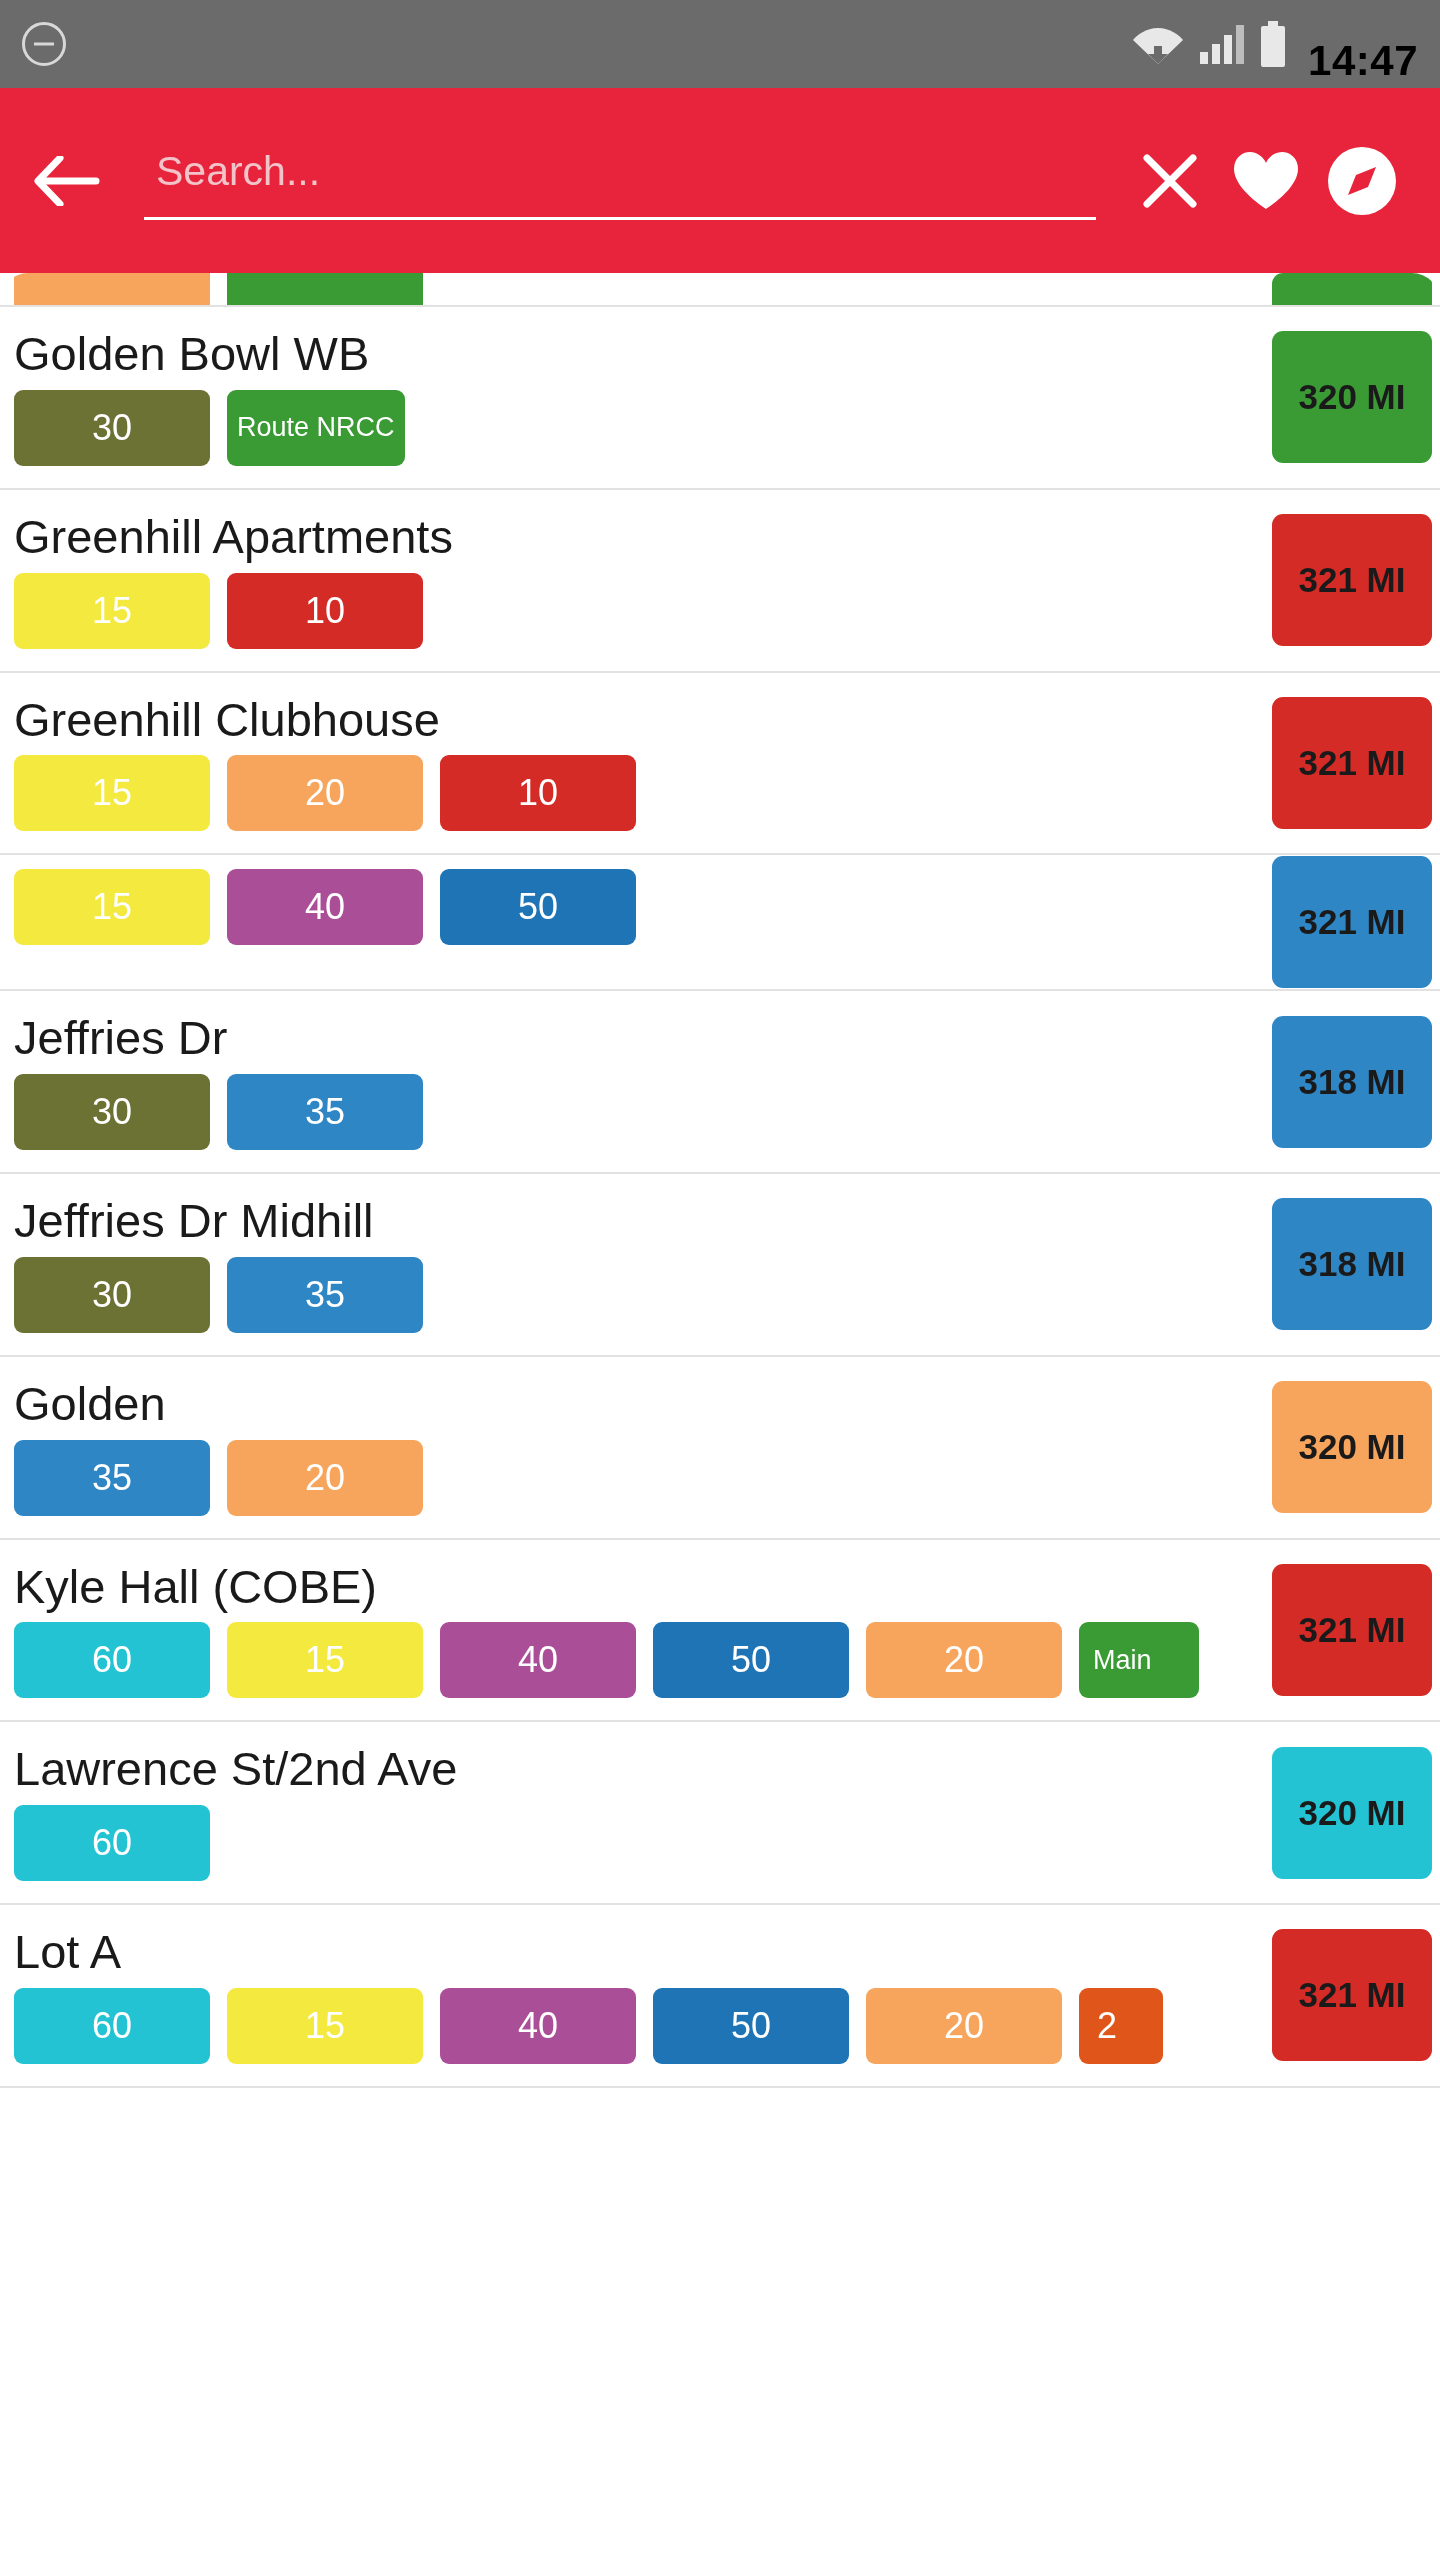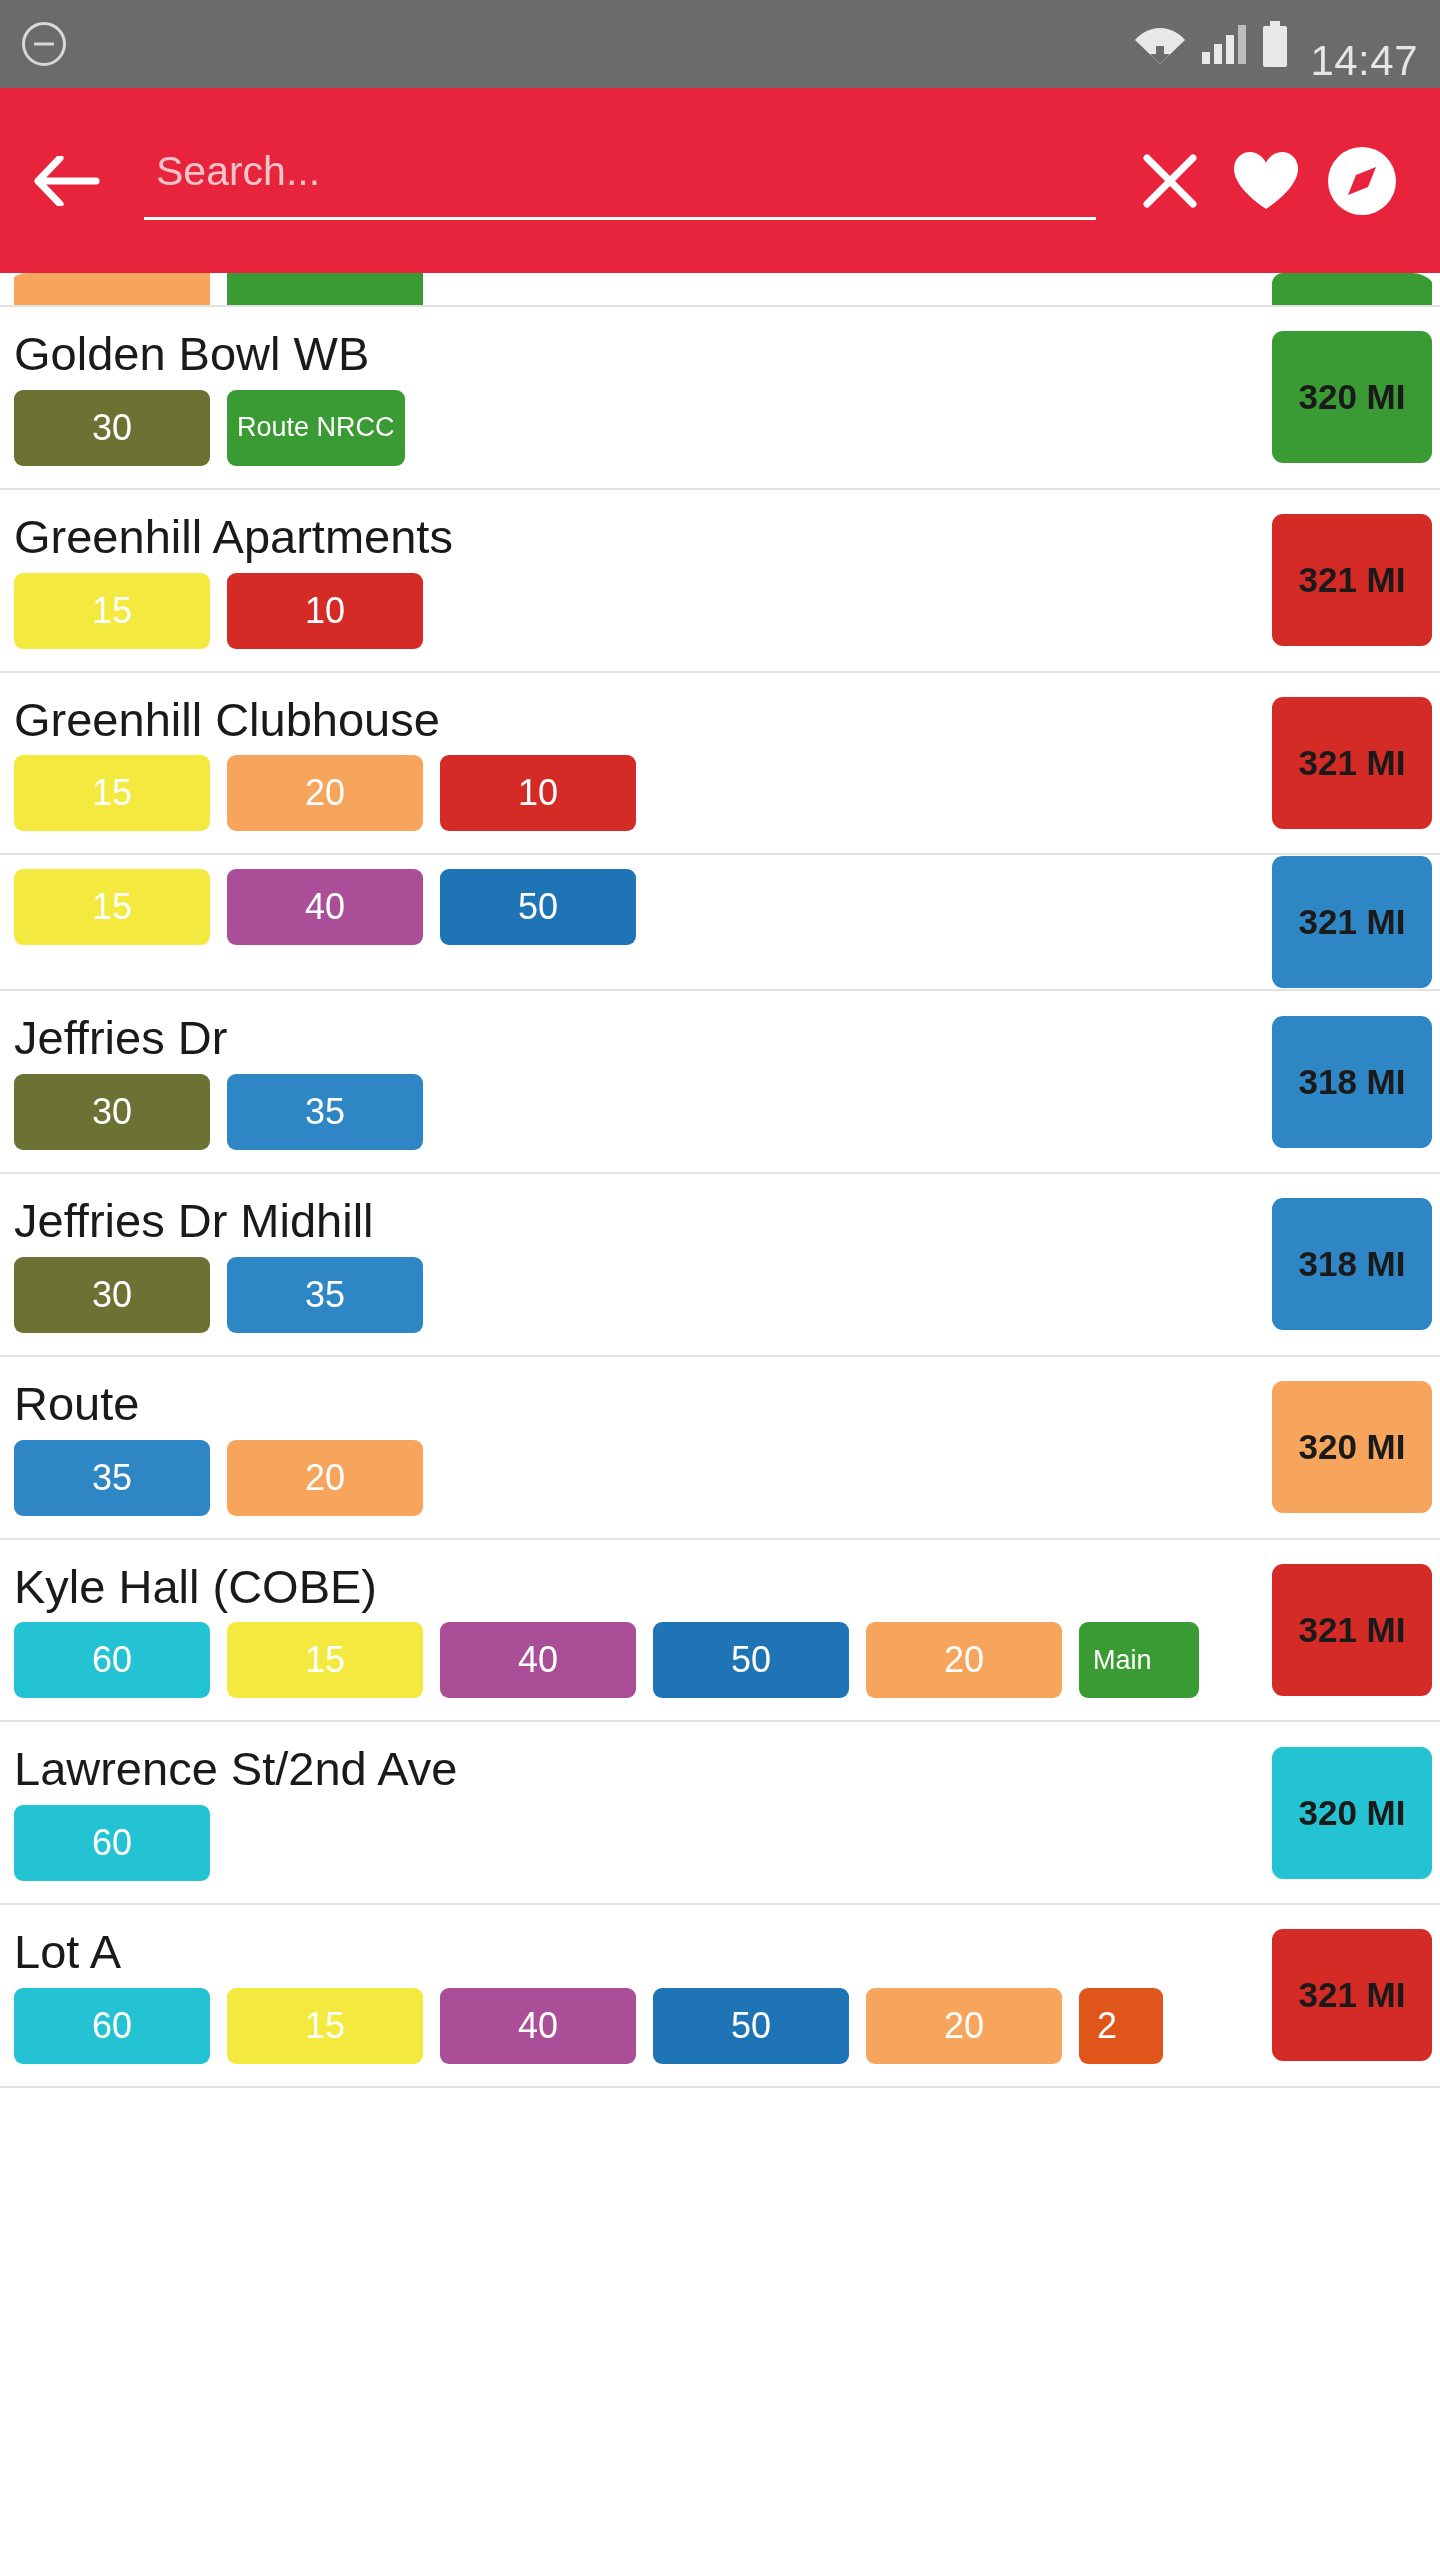--- a/index.html
+++ b/index.html
@@ -29,23 +29,23 @@
     position: relative;
   }
   .minus-circle::after {
     content: "";
     position: absolute;
     left: 9px; right: 9px; top: 50%;
     height: 3px; background: #d8d8d8;
     transform: translateY(-50%);
   }
   .clock {
-    color: #e5e5e5;
+    color: #000000;
     font-size: 42px;
-    font-weight: 400;
+    font-weight: 700;
     letter-spacing: 0.5px;
     line-height: 1;
     padding-left: 8px;
     margin-top: 34px;
   }
   .sb-icon { display: block; }
   
   .appbar {
     height: 185px;
     background: #e8243c;
@@ -281,21 +281,21 @@
     </div>
     <div class="row">
       <div class="row-title">Jeffries Dr Midhill</div>
       <div class="chips">
         <div class="chip" style="background: rgb(107, 114, 51);">30</div>
         <div class="chip" style="background: rgb(47, 134, 197);">35</div>
       </div>
       <div class="dist" style="background: rgb(47, 134, 197);">318 MI</div>
     </div>
     <div class="row">
-      <div class="row-title">Route</div>
+      <div class="row-title">Golden</div>
       <div class="chips">
         <div class="chip" style="background: rgb(47, 134, 197);">35</div>
         <div class="chip" style="background: rgb(247, 165, 92);">20</div>
       </div>
       <div class="dist" style="background: rgb(247, 165, 92);">320 MI</div>
     </div>
     <div class="row">
       <div class="row-title">Kyle Hall (COBE)</div>
       <div class="chips">
         <div class="chip" style="background: rgb(36, 195, 212);">60</div>

